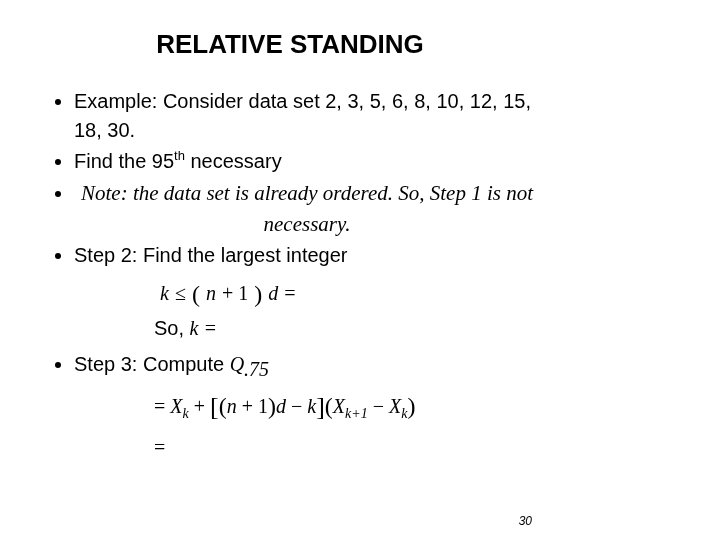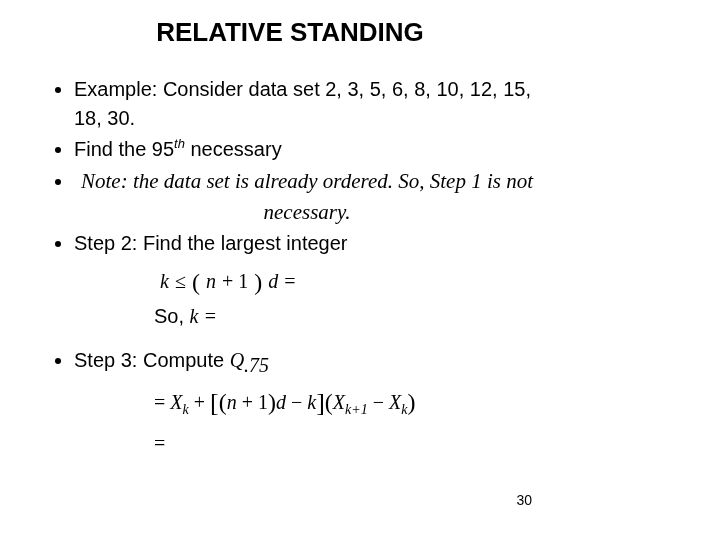--- a/index.html
+++ b/index.html
@@ -10,60 +10,60 @@
     background: #fff;
     font-family: Arial, Helvetica, sans-serif;
     color: #000;
     overflow: hidden;
   }
   .slide {
     position: relative;
     width: 580px;
     height: 540px;
     box-sizing: border-box;
-    padding: 16px 40px 0 40px;
+    padding: 28px 40px 0 40px;
     border-radius: 25px;
   }
   .title {
     text-align: center;
     font-weight: bold;
     font-size: 26px;
     line-height: 1.28;
     margin-bottom: 26px;
   }
   ul.bullets {
     list-style: disc;
     padding-left: 34px;
     margin: 0;
     font-size: 20px;
     line-height: 1.45;
   }
   ul.bullets li {
     margin-bottom: 2px;
   }
   .italic { font-style: italic; font-family: "Times New Roman", Times, serif; font-size: 21px; text-align: center; }
-  .sup { vertical-align: super; font-size: 0.65em; font-style: italic; }
+  .sup { vertical-align: super; font-size: 0.65em; }
   .sub { vertical-align: sub; font-size: 0.7em; }
   .math {
     font-family: "Times New Roman", Times, serif;
     font-style: italic;
     font-size: 20px;
   }
   .math .upright { font-style: normal; }
   .formula-row {
     margin: 10px 0 10px 120px;
     display: flex;
     align-items: center;
     gap: 6px;
   }
   .so-line {
     margin: 6px 0 0 114px;
     font-size: 20px;
   }
-  .step3-li { margin-top: 18px; }
+  .step3-li { margin-top: 10px; }
   .formula-block {
     margin: 6px 0 0 114px;
     font-size: 20px;
   }
   .big-bracket {
     font-family: "Times New Roman", Times, serif;
     font-size: 26px;
     font-style: normal;
     position: relative;
     top: 2px;
@@ -76,23 +76,24 @@
     top: 1px;
   }
   .eq-only {
     margin: 14px 0 0 114px;
     font-family: "Times New Roman", Times, serif;
     font-size: 20px;
   }
   .page-num {
     position: absolute;
     right: 48px;
-    bottom: 32px;
-    font-size: 14px;
+    bottom: 12px;
+    font-size: 12px;
     color: #000;
+    font-style: italic;
   }
 </style>
 </head>
 <body>
 
 <div class="slide">
 
   <div class="title">
     <span>RELATIVE STANDING</span><br>
   </div>

